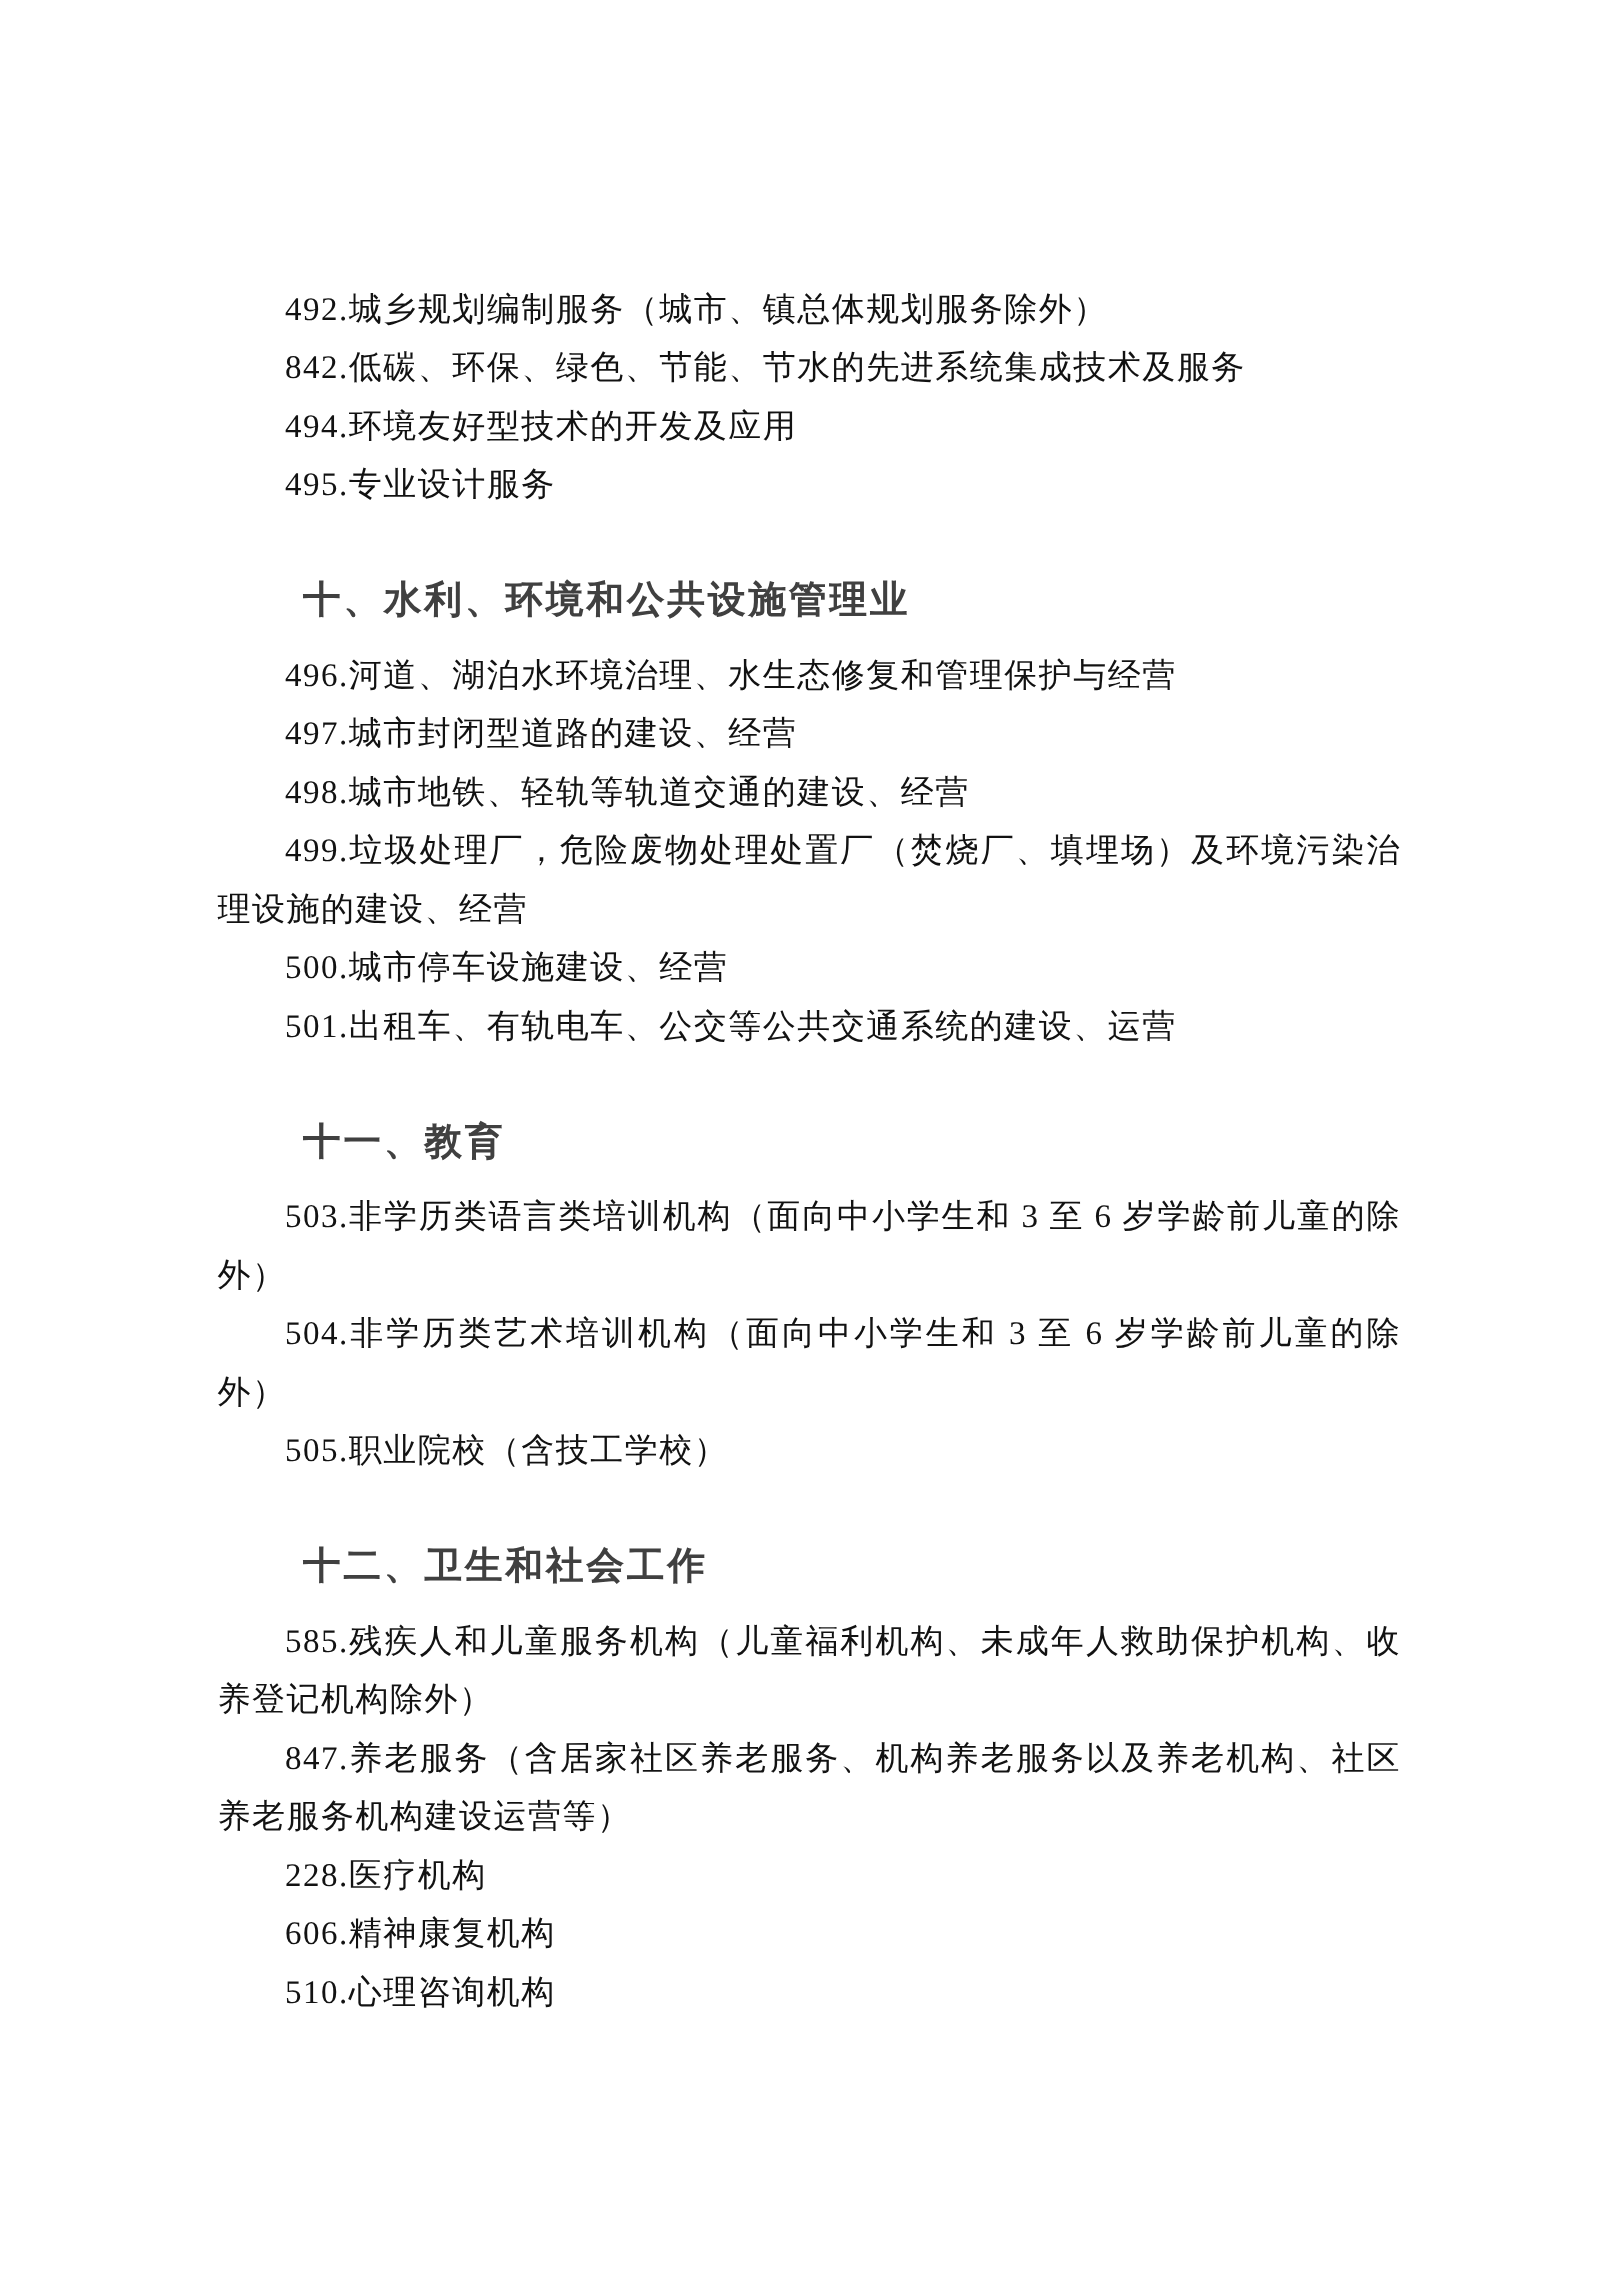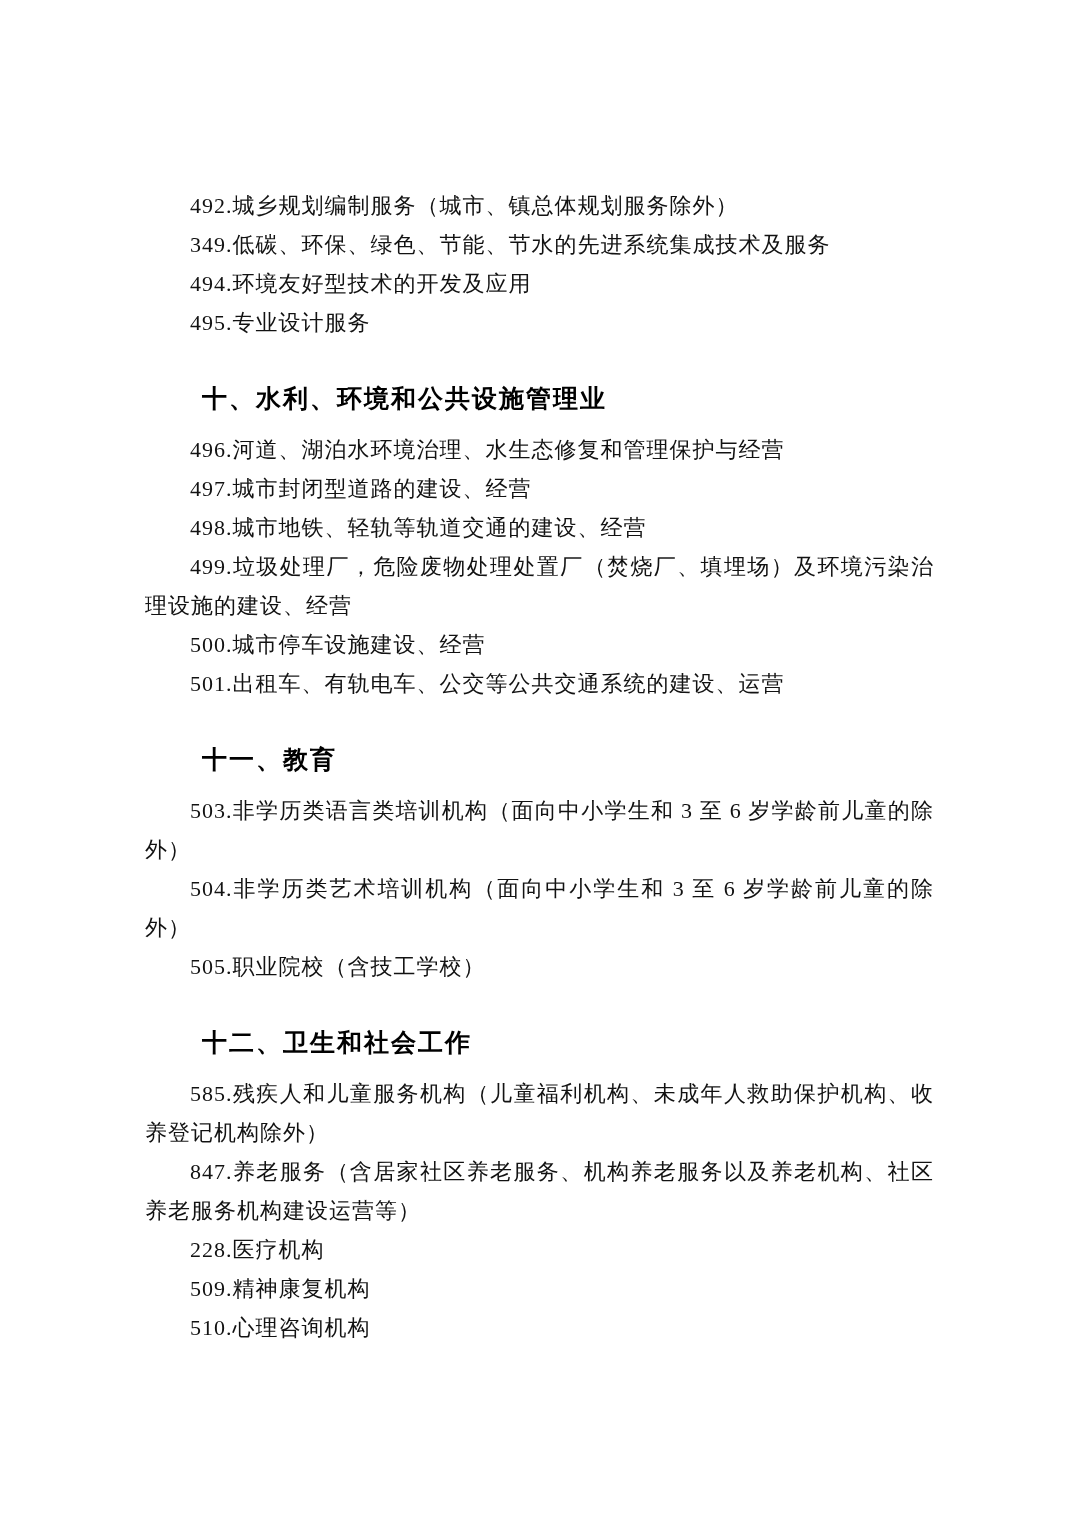--- a/index.html
+++ b/index.html
@@ -24,50 +24,50 @@
     font-family: "Liberation Serif", "DejaVu Serif", serif;
     font-size: 22px;
     line-height: 39px;
     letter-spacing: 1px;
     text-indent: 45px;
     text-align: justify;
     margin: 0;
     color: #121212;
   }
   .section-heading {
-    font-family: Liberation Mono, monospace;
+    font-family: Liberation Serif, serif;
     font-size: 25px;
     font-weight: bold;
     line-height: 50px;
     letter-spacing: 2px;
     text-indent: 57px;
     margin: 34px 0 4px 0;
-    color: #000000;
+    color: #404040;
   }
 </style>
 </head>
 <body>
 
 <div class="page">
   <div class="content">
       <p class="item">492.城乡规划编制服务（城市、镇总体规划服务除外）</p>
-      <p class="item">349.低碳、环保、绿色、节能、节水的先进系统集成技术及服务</p>
+      <p class="item">842.低碳、环保、绿色、节能、节水的先进系统集成技术及服务</p>
       <p class="item">494.环境友好型技术的开发及应用</p>
       <p class="item">495.专业设计服务</p>
       <h2 class="section-heading">十、水利、环境和公共设施管理业</h2>
       <p class="item">496.河道、湖泊水环境治理、水生态修复和管理保护与经营</p>
       <p class="item">497.城市封闭型道路的建设、经营</p>
       <p class="item">498.城市地铁、轻轨等轨道交通的建设、经营</p>
       <p class="item">499.垃圾处理厂，危险废物处理处置厂（焚烧厂、填埋场）及环境污染治理设施的建设、经营</p>
       <p class="item">500.城市停车设施建设、经营</p>
       <p class="item">501.出租车、有轨电车、公交等公共交通系统的建设、运营</p>
       <h2 class="section-heading">十一、教育</h2>
       <p class="item">503.非学历类语言类培训机构（面向中小学生和 3 至 6 岁学龄前儿童的除外）</p>
       <p class="item">504.非学历类艺术培训机构（面向中小学生和 3 至 6 岁学龄前儿童的除外）</p>
       <p class="item">505.职业院校（含技工学校）</p>
       <h2 class="section-heading">十二、卫生和社会工作</h2>
       <p class="item">585.残疾人和儿童服务机构（儿童福利机构、未成年人救助保护机构、收养登记机构除外）</p>
       <p class="item">847.养老服务（含居家社区养老服务、机构养老服务以及养老机构、社区养老服务机构建设运营等）</p>
       <p class="item">228.医疗机构</p>
-      <p class="item">509.精神康复机构</p>
+      <p class="item">606.精神康复机构</p>
       <p class="item">510.心理咨询机构</p>
     </div>
 </div>
 
 </body></html>

